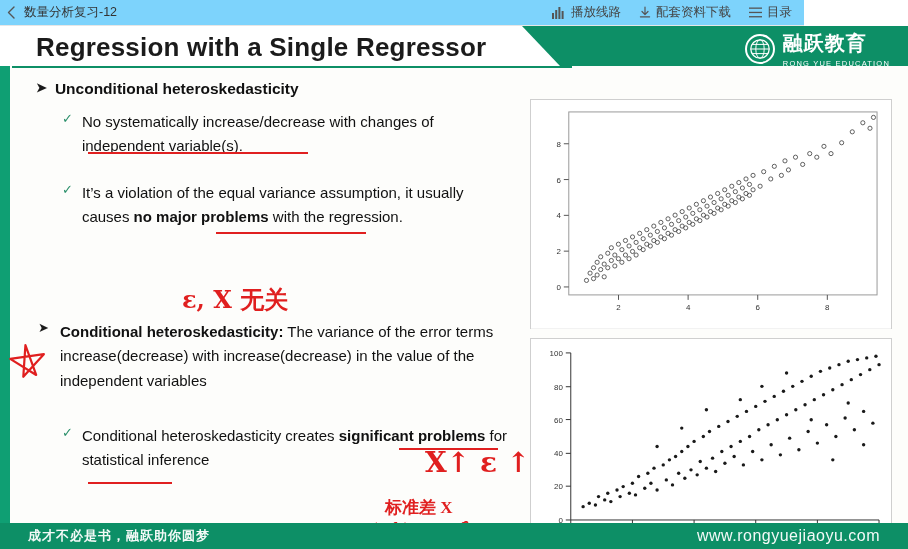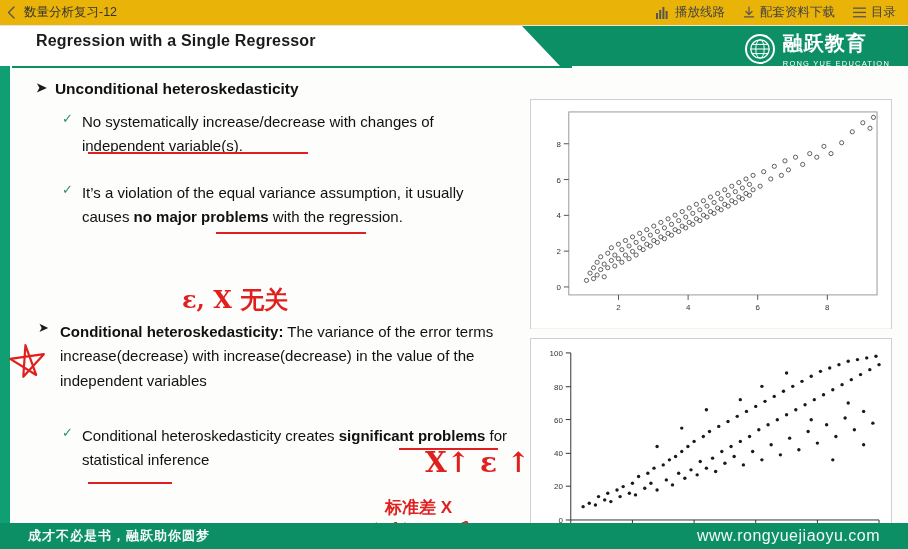--- a/index.html
+++ b/index.html
@@ -7,22 +7,22 @@
   body {
     width: 908px; height: 549px;
     font-family: "Liberation Sans", sans-serif;
     background: #ffffff;
     overflow: hidden;
     position: relative;
   }
 
   
   .topbar {
-    position: absolute; left: 0; top: 0; width: 908px; height: 26px;
-    background: #eab308;
+    position: absolute; left: 0; top: 0; width: 804px; height: 26px;
+    background: #7dd3fc;
     border-bottom: 1px solid #e6e6e6;
     display: flex; align-items: center;
   }
   .back-chevron {
     width: 22px; height: 26px;
     display: flex; align-items: center; justify-content: center;
     color: #444; font-size: 14px;
   }
   .topbar-title {
     font-size: 12.5px; color: #333; margin-left: 2px;
@@ -66,21 +66,21 @@
   }
   .title-band-green::before {
     content: "";
     position: absolute; left: -38px; top: 0;
     width: 0; height: 0;
     border-top: 40px solid #0d8f66;
     border-left: 38px solid transparent;
   }
   .slide-title {
     position: absolute; left: 36px; top: 6px;
-    font-size: 16px; font-weight: bold; color: #1b1b1b;
+    font-size: 26px; font-weight: bold; color: #1b1b1b;
     letter-spacing: .2px;
   }
   .title-underline {
     position: absolute; left: 12px; top: 40px; width: 560px; height: 2px;
     background: #0d8f66;
   }
 
   
   .logo {
     position: absolute; right: 18px; top: 4px;
@@ -132,21 +132,21 @@
   }
 
   
   .hand {
     position: absolute;
     color: #e01f1f;
     font-family: "DejaVu Serif", serif;
     font-weight: bold;
     white-space: nowrap;
   }
-  .hand-cn { font-family: Liberation Sans, sans-serif; font-style: normal; text-align: right; }
+  .hand-cn { font-family: Liberation Serif, serif; font-style: normal; text-align: right; }
 
   
   .star {
     position: absolute; color: #e01f1f; font-size: 34px; line-height: 1;
     transform: rotate(-8deg);
   }
 
   
   .chart-box {
     position: absolute; background: #ffffff;

